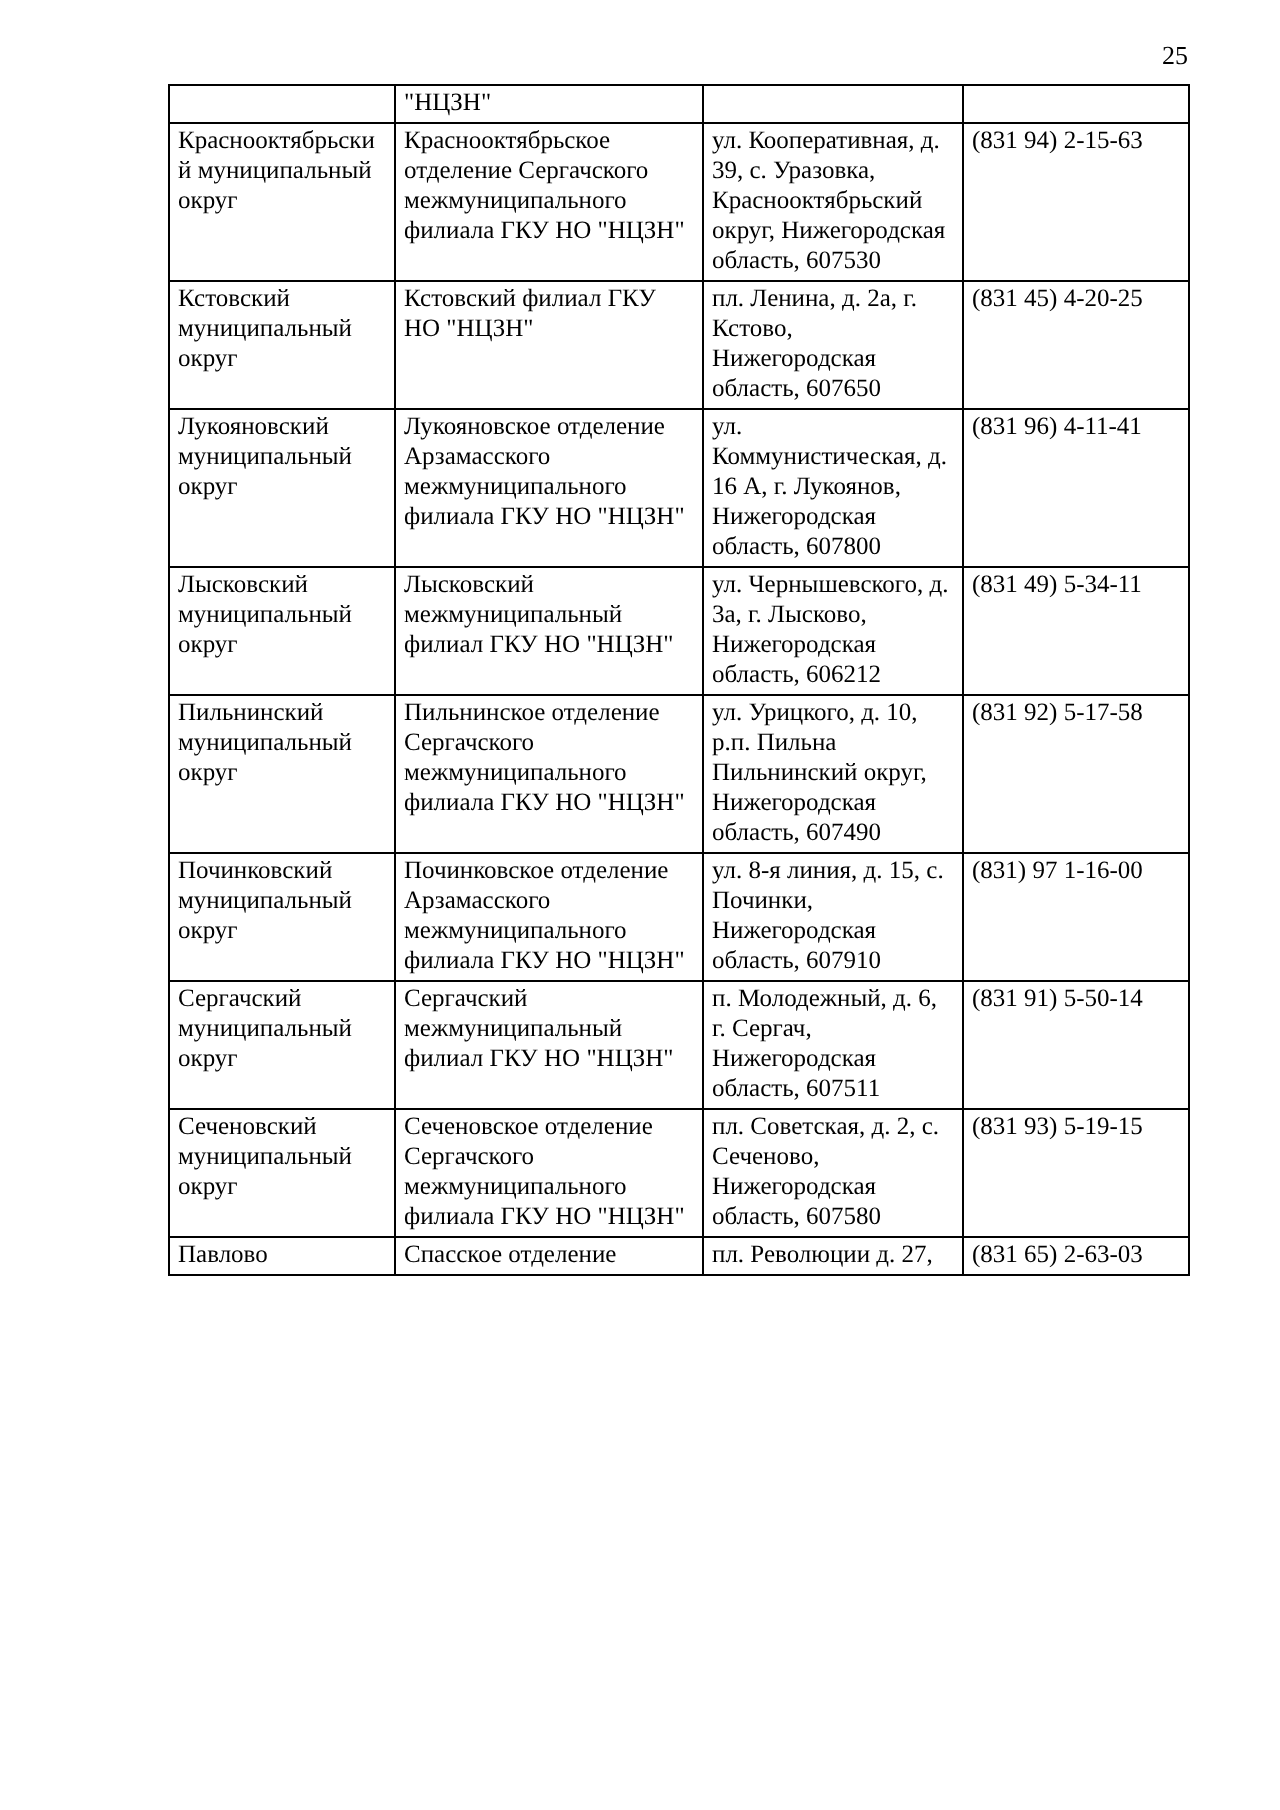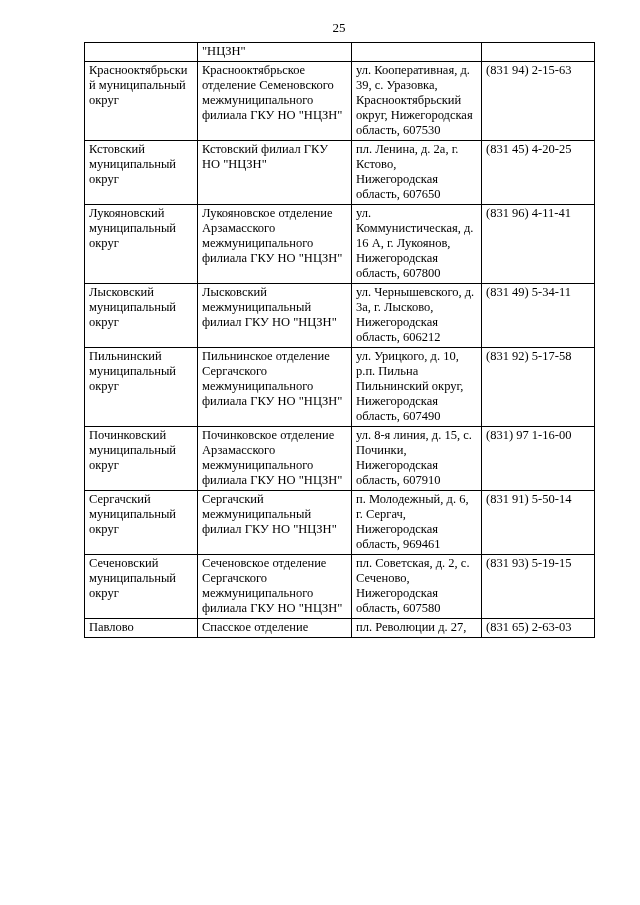--- a/index.html
+++ b/index.html
@@ -15,21 +15,21 @@
     font-size: 12.5px;
     line-height: 15px;
     color: #000000;
     overflow: hidden;
   }
   .page-number {
     position: absolute;
     top: 20px;
     left: 84px;
     width: 510px;
-    text-align: center;
+    text-align: right;
     font-size: 13px;
   }
   table.contacts {
     position: absolute;
     left: 84px;
     top: 42px;
     width: 510px;
     border-collapse: collapse;
     table-layout: fixed;
   }
@@ -59,21 +59,21 @@
   </colgroup>
   <tbody>
     <tr class="continuation">
       <td></td>
       <td>"НЦЗН"</td>
       <td></td>
       <td></td>
     </tr>
       <tr>
         <td>Краснооктябрьский муниципальный округ</td>
-        <td>Краснооктябрьское отделение Семеновского межмуниципального филиала ГКУ НО "НЦЗН"</td>
+        <td>Краснооктябрьское отделение Сергачского межмуниципального филиала ГКУ НО "НЦЗН"</td>
         <td>ул. Кооперативная, д. 39, с. Уразовка, Краснооктябрьский округ, Нижегородская область, 607530</td>
         <td>(831 94) 2-15-63</td>
       </tr>
       <tr>
         <td>Кстовский муниципальный округ</td>
         <td>Кстовский филиал ГКУ НО "НЦЗН"</td>
         <td>пл. Ленина, д. 2а, г. Кстово, Нижегородская область, 607650</td>
         <td>(831 45) 4-20-25</td>
       </tr>
       <tr>
@@ -96,21 +96,21 @@
       </tr>
       <tr>
         <td>Починковский муниципальный округ</td>
         <td>Починковское отделение Арзамасского межмуниципального филиала ГКУ НО "НЦЗН"</td>
         <td>ул. 8-я линия, д. 15, с. Починки, Нижегородская область, 607910</td>
         <td>(831) 97 1-16-00</td>
       </tr>
       <tr>
         <td>Сергачский муниципальный округ</td>
         <td>Сергачский межмуниципальный филиал ГКУ НО "НЦЗН"</td>
-        <td>п. Молодежный, д. 6, г. Сергач, Нижегородская область, 969461</td>
+        <td>п. Молодежный, д. 6, г. Сергач, Нижегородская область, 607511</td>
         <td>(831 91) 5-50-14</td>
       </tr>
       <tr>
         <td>Сеченовский муниципальный округ</td>
         <td>Сеченовское отделение Сергачского межмуниципального филиала ГКУ НО "НЦЗН"</td>
         <td>пл. Советская, д. 2, с. Сеченово, Нижегородская область, 607580</td>
         <td>(831 93) 5-19-15</td>
       </tr>
       <tr>
         <td>Павлово</td>

